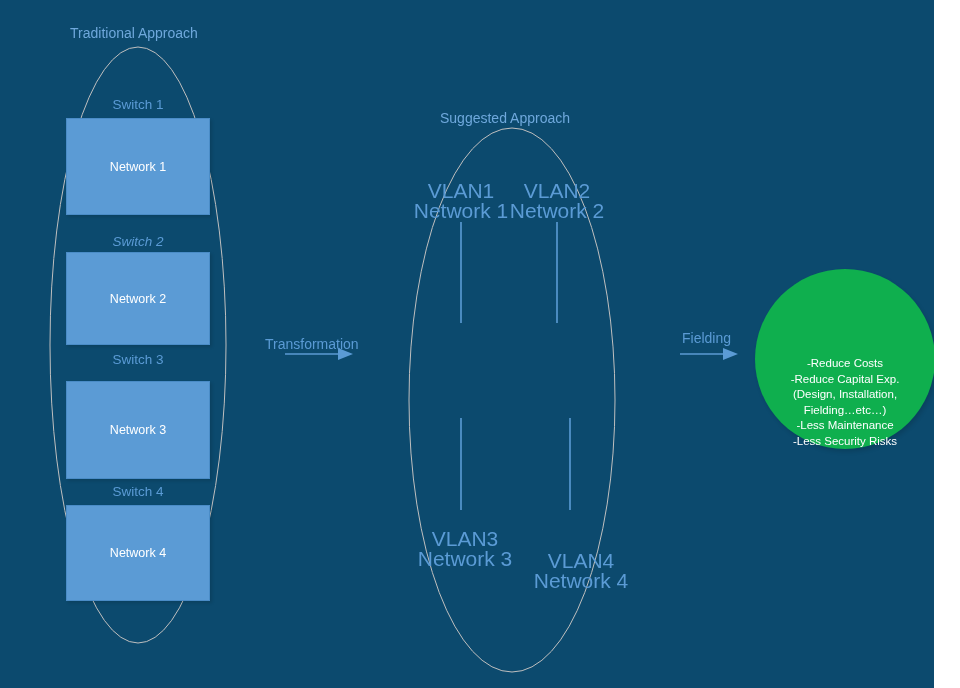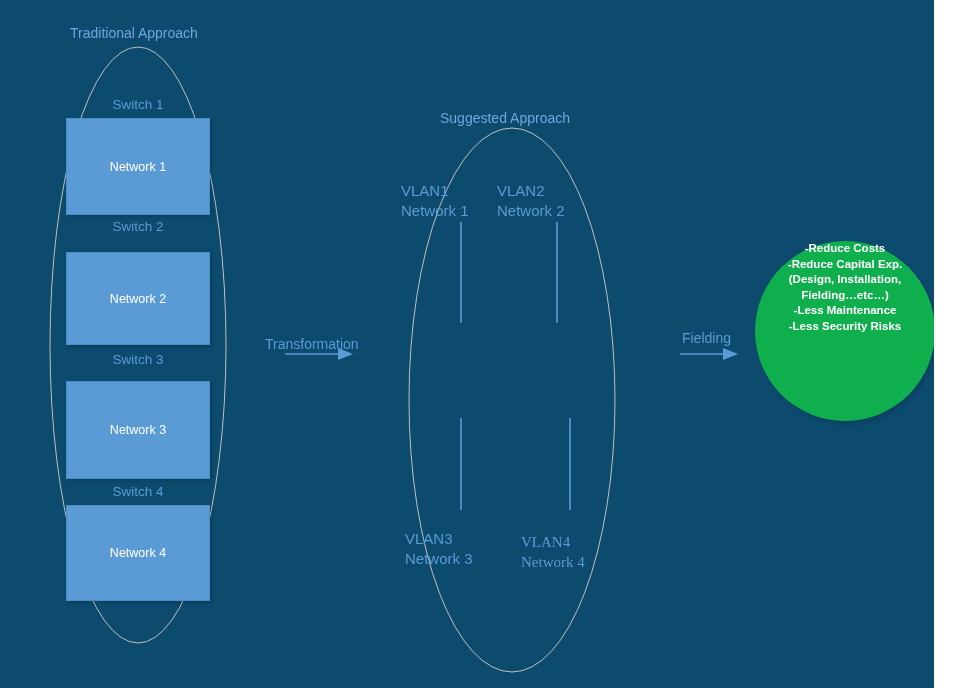--- a/index.html
+++ b/index.html
@@ -75,50 +75,49 @@
     box-sizing: border-box;
   }
   .switch-box span {
     color: #ffffff;
     font-size: 12px;
     font-family: "Liberation Sans", sans-serif;
   }
   .vlan-label {
     position: absolute;
     color: #5B9BD5;
-    font-size: 15px;
+    font-size: 21px;
     line-height: 20px;
-    text-align: left;
+    text-align: center;
     width: 120px;
     font-family: "Liberation Sans", sans-serif;
   }
   .arrow-label {
     position: absolute;
     color: #5B9BD5;
     font-size: 14px;
     line-height: 16px;
     white-space: nowrap;
     text-align: center;
     font-family: "Liberation Sans", sans-serif;
     margin-top: 16px;
   }
   .benefits-circle {
     position: absolute;
     left: 755px;
-    top: 241px;
+    top: 269px;
     width: 180px;
     height: 180px;
     border-radius: 50%;
     background: #0FAF4E;
     box-shadow: 2px 3px 4px rgba(0,0,0,0.13);
     display: flex;
-    align-items: flex-start;
+    align-items: flex-end;
     justify-content: center;
     box-sizing: border-box;
-    font-weight: bold;
   }
   .benefits-text {
     color: #ffffff;
     font-size: 11.5px;
     line-height: 15.5px;
     text-align: center;
     width: 160px;
     white-space: pre-line;
     font-family: "Liberation Sans", sans-serif;
   }
@@ -150,21 +149,21 @@
     </g>
   </svg>
 
   <div class="group-title" style="left:70px; top:25px;">Traditional Approach</div>
 
   <div class="switch-label" style="left:66px; top:97px;">Switch 1</div>
   <div class="net-box" style="left:66px; top:118px; height:97px;">
     <span>Network 1</span>
   </div>
 
-  <div class="switch-label" style="left:66px; top:219px;">Switch 2</div>
+  <div class="switch-label" style="left:66px; top:234px;font-style:italic;">Switch 2</div>
   <div class="net-box" style="left:66px; top:252px; height:93px;">
     <span>Network 2</span>
   </div>
 
   <div class="switch-label" style="left:66px; top:352px;">Switch 3</div>
   <div class="net-box" style="left:66px; top:381px; height:98px;">
     <span>Network 3</span>
   </div>
 
   <div class="switch-label" style="left:66px; top:484px;">Switch 4</div>
@@ -185,21 +184,21 @@
     <div>VLAN2</div>
     <div>Network 2</div>
   </div>
 
 
   <div class="vlan-label" style="left:405px; top:529px;">
     <div>VLAN3</div>
     <div>Network 3</div>
   </div>
 
-  <div class="vlan-label" style="left:521px; top:532px;font-family:Liberation Serif, serif;">
+  <div class="vlan-label" style="left:521px; top:551px;">
     <div>VLAN4</div>
     <div>Network 4</div>
   </div>
 
   <div class="arrow-label" style="left:682px; top:314px;">Fielding</div>
 
   <div class="benefits-circle">
     <div class="benefits-text">-Reduce Costs
 -Reduce Capital Exp.
 (Design, Installation,

